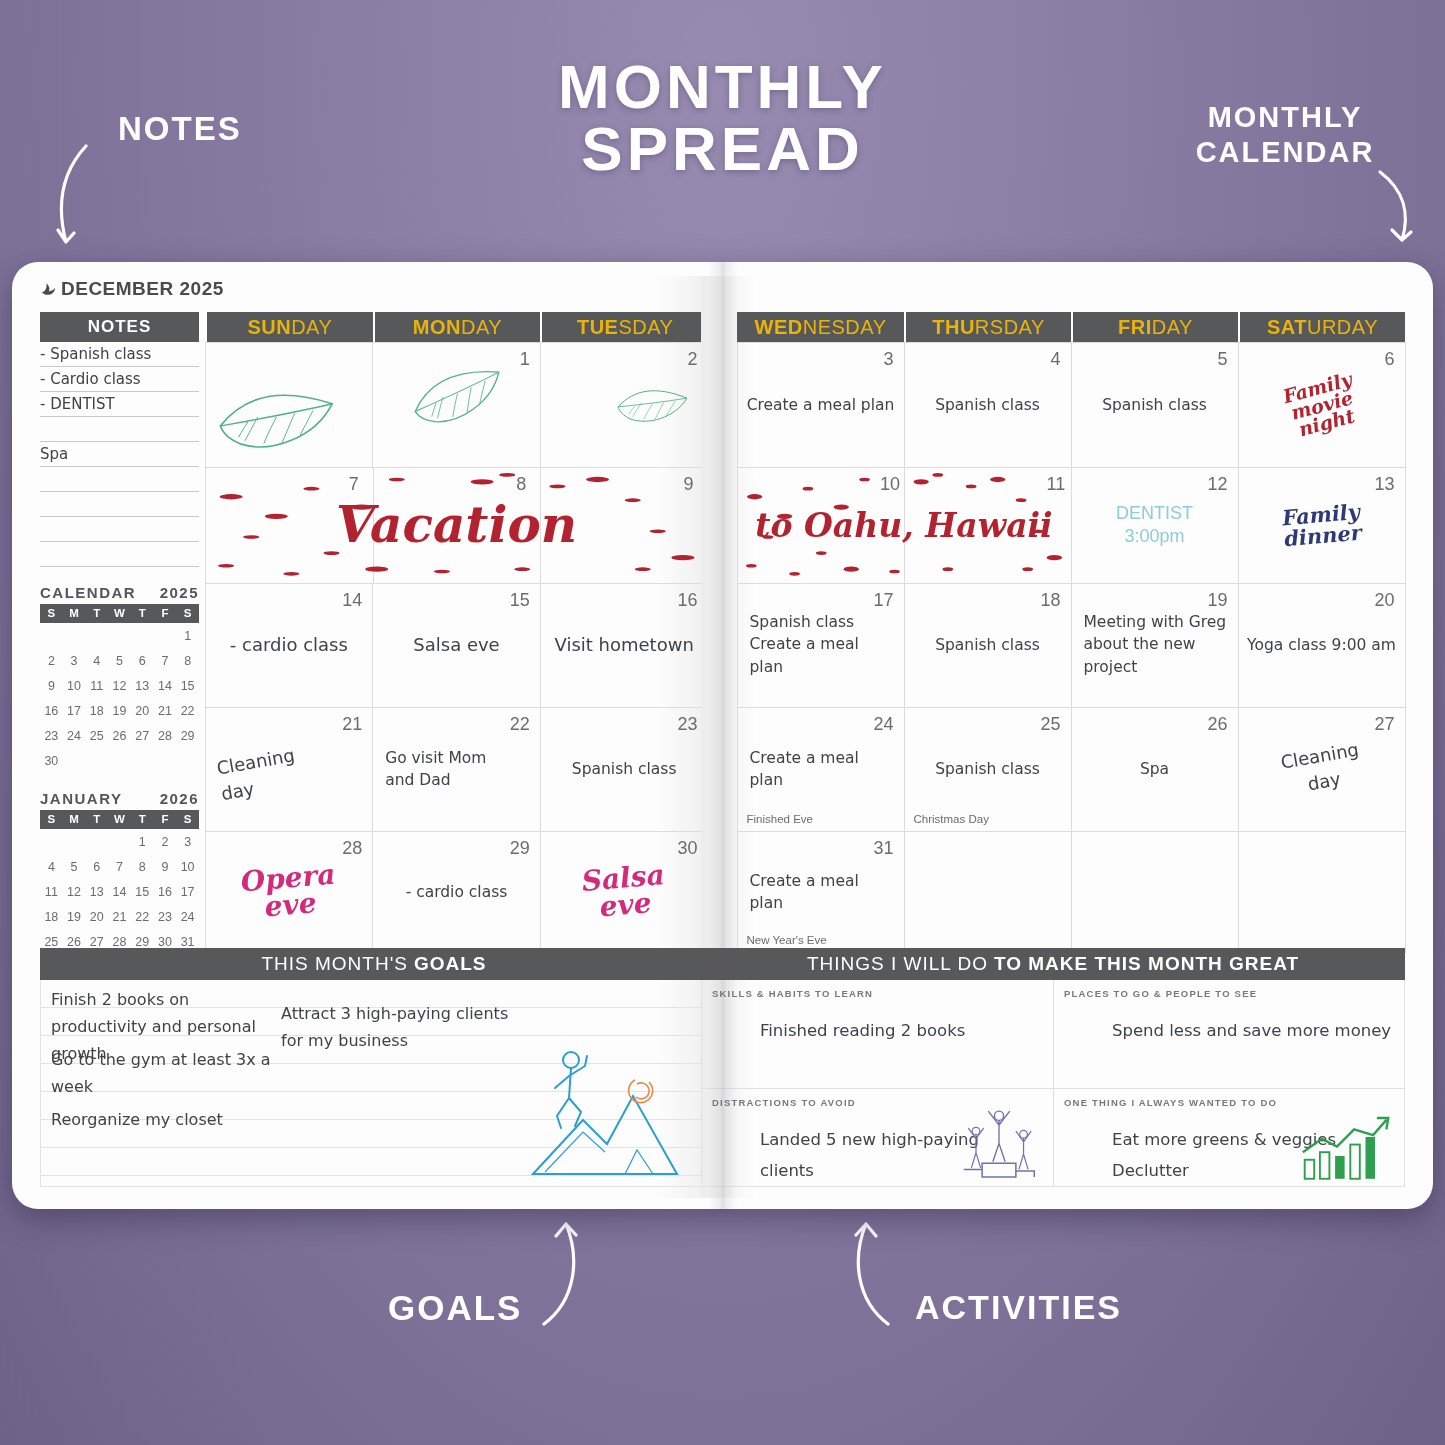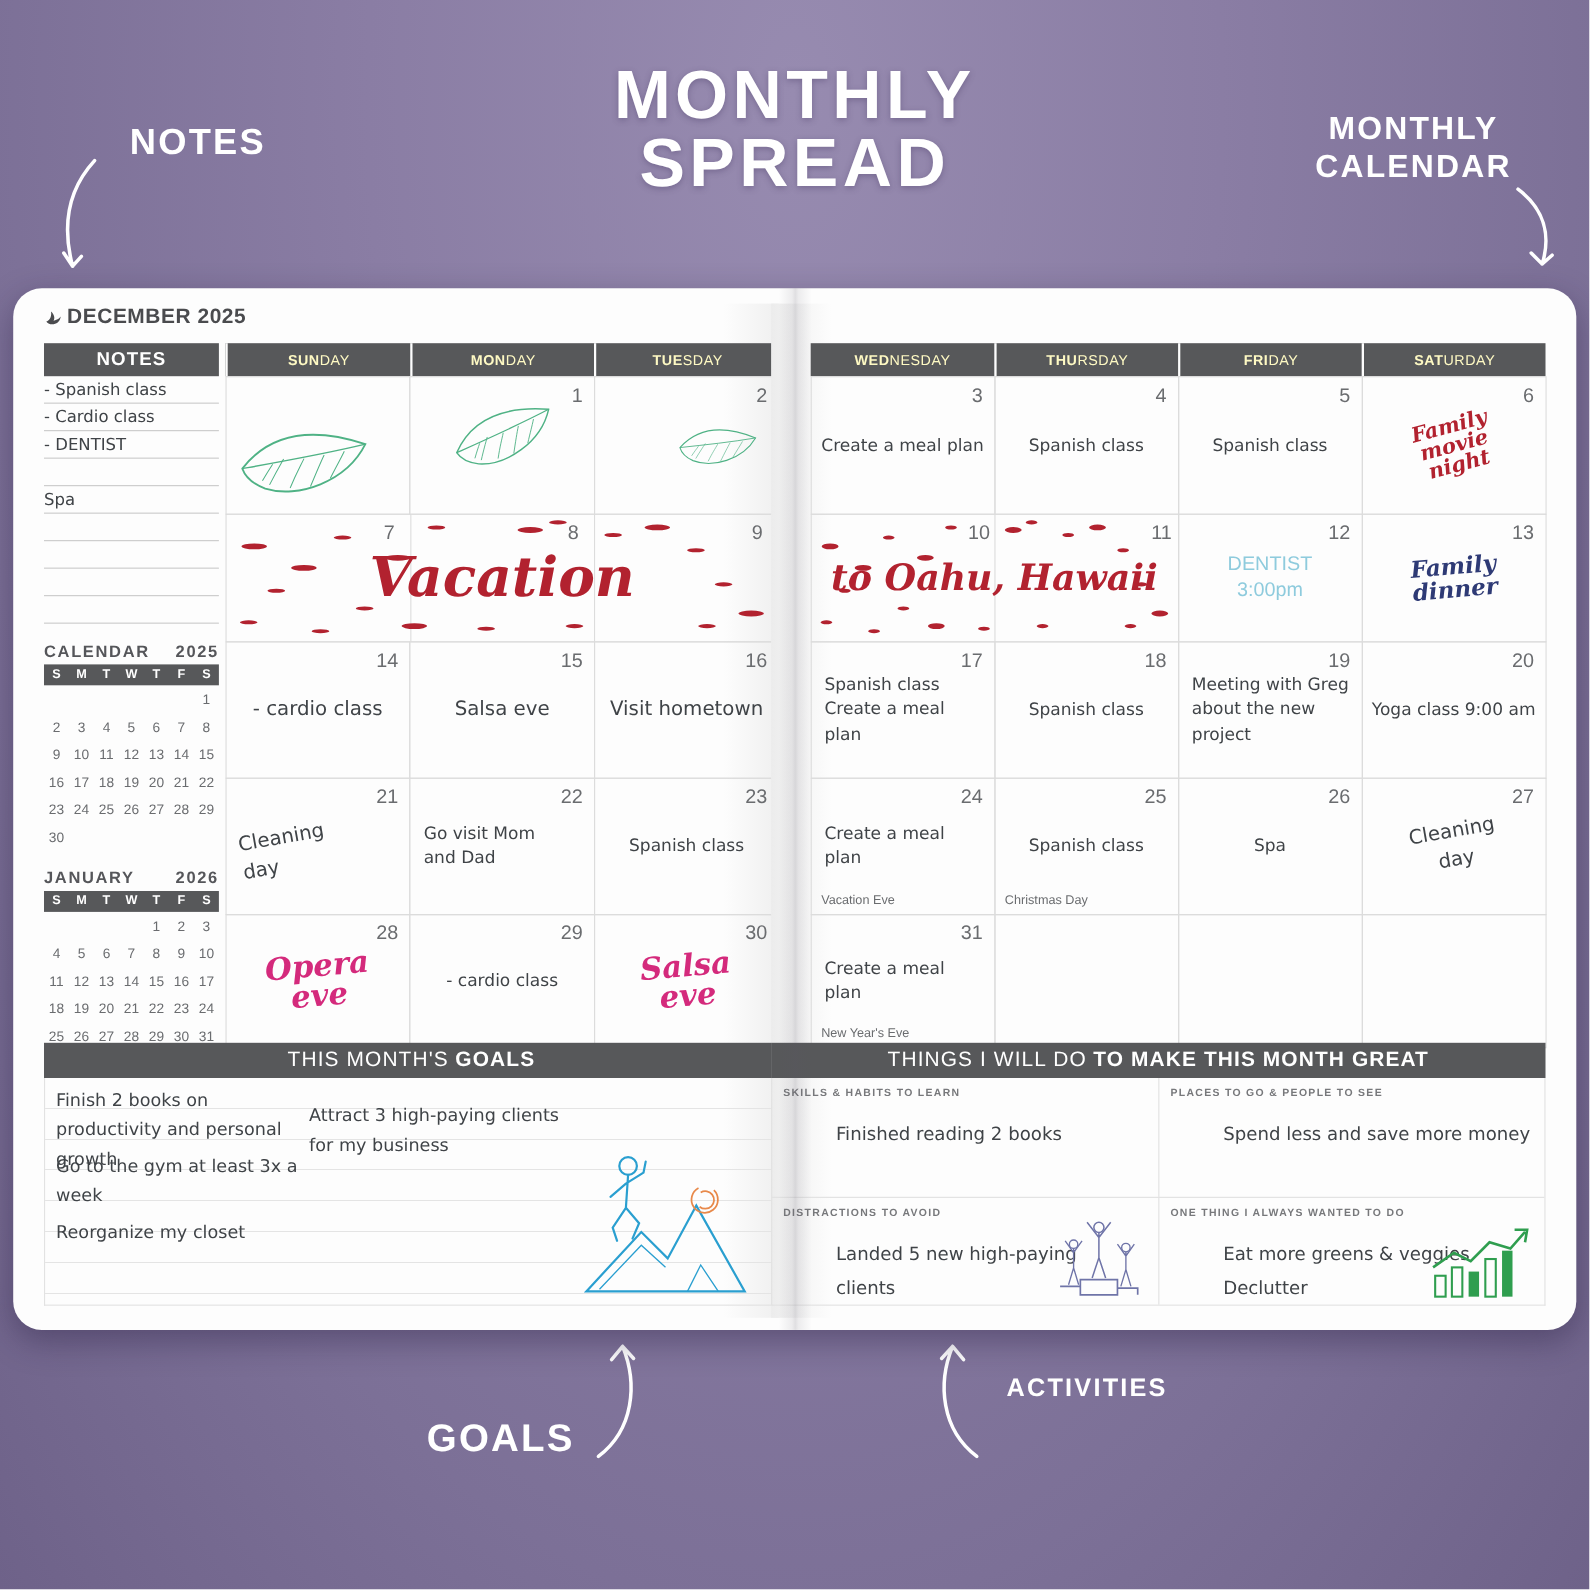--- a/index.html
+++ b/index.html
@@ -9,41 +9,41 @@
     font-family:"Liberation Sans", sans-serif;
   }
   
   .main-title { position:absolute; top:56px; left:0; right:0; text-align:center; color:#fff;
     font-weight:bold; font-size:62px; line-height:1.0; letter-spacing:4px;
     text-shadow:0 2px 6px rgba(60,45,90,.35); }
   .corner-label { position:absolute; color:#fff; font-weight:bold; letter-spacing:2px; }
   .lbl-notes { left:118px; top:110px; font-size:33px; }
   .lbl-monthly-cal { left:1160px; top:100px; width:250px; text-align:center; font-size:29px; line-height:1.2; }
   .lbl-goals { left:388px; top:1288px; font-size:35px; }
-  .lbl-activities { left:915px; top:1248px; font-size:23px; }
+  .lbl-activities { left:915px; top:1288px; font-size:34px; }
   .arrow-svg { position:absolute; }
   .arrow-svg path { fill:none; stroke:#fff; stroke-width:3.2; stroke-linecap:round; stroke-linejoin:round; }
   
   .spread { position:absolute; left:12px; top:262px; width:1421px; height:947px;
     background:#fdfdfd; border-radius:26px; box-shadow:0 10px 30px rgba(35,25,60,.4); }
   .spine { position:absolute; left:50%; top:0; bottom:0; width:30px; transform:translateX(-50%);
     background:linear-gradient(to right, rgba(0,0,0,0) 0%, rgba(90,85,100,.10) 40%, rgba(90,85,100,.18) 50%, rgba(90,85,100,.10) 60%, rgba(0,0,0,0) 100%);
     border-radius:0; pointer-events:none; }
   .page { position:absolute; top:14px; width:668px; height:922px; }
   .page-left  { left:28px;  background:linear-gradient(to left,  #efefef 0px, #fdfdfd 50px); }
   .page-right { right:28px; background:linear-gradient(to right, #ececec 0px, #fdfdfd 55px);padding-left:36px; }
   .month-head { display:flex; align-items:center; gap:4px; height:26px; font-size:19px; font-weight:bold;
     color:#4a4b4e; letter-spacing:.5px; }
   .bird-icon svg { display:block; }
   
   .cal-grid { display:grid; grid-template-rows:30px 125px 116px 124px 124px 121px; }
   .cal-grid-left  { margin-top:10px; grid-template-columns:165px 1fr 1fr 1fr; }
   .cal-grid-right { margin-top:36px; grid-template-columns:repeat(4,1fr); }
-  .day-head { background:var(--c-bar); color:#fef9c3; display:flex; align-items:center; justify-content:center;
-    font-size:13px; letter-spacing:.5px; border-left:2px solid #fdfdfd; }
+  .day-head { background:var(--c-bar); color:#eab308; display:flex; align-items:center; justify-content:center;
+    font-size:20px; letter-spacing:.5px; border-left:2px solid #fdfdfd; }
   .day-head:first-of-type, .cal-grid-right .day-head.first { border-left:none; }
   .day-head .dh-bold { font-weight:bold; }
   .cal-cell { position:relative; border:1px solid #dcdcdc; margin:-0.5px; background:transparent; }
   .cell-date { position:absolute; top:6px; font-size:18px; color:var(--c-date); right:10px; }
   .cell-text { position:absolute; left:8px; right:8px; top:50%; transform:translateY(-50%);
     text-align:center; white-space:pre-line; }
   .hand { font-family:"DejaVu Sans", sans-serif; font-size:15.5px; color:var(--c-hand); line-height:1.45; }
   .hand-big { font-size:18px; }
   .align-left { text-align:left; left:12px; }
   .script { font-family:"DejaVu Serif", serif; font-style:italic; font-weight:bold; line-height:1.0; }
@@ -506,21 +506,21 @@
 about the new
 project</div>
           </div>
           <div class="cal-cell">
             <span class="cell-date">20</span>
             <div class="cell-text hand">Yoga class 9:00 am</div>
           </div>
           <div class="cal-cell">
             <span class="cell-date">24</span>
             <div class="cell-text hand align-left">Create a meal plan</div>
-            <div class="holiday-label">Vacation Eve</div>
+            <div class="holiday-label">Finished Eve</div>
           </div>
           <div class="cal-cell">
             <span class="cell-date">25</span>
             <div class="cell-text hand">Spanish class</div>
             <div class="holiday-label">Christmas Day</div>
           </div>
           <div class="cal-cell">
             <span class="cell-date">26</span>
             <div class="cell-text hand">Spa</div>
           </div>

